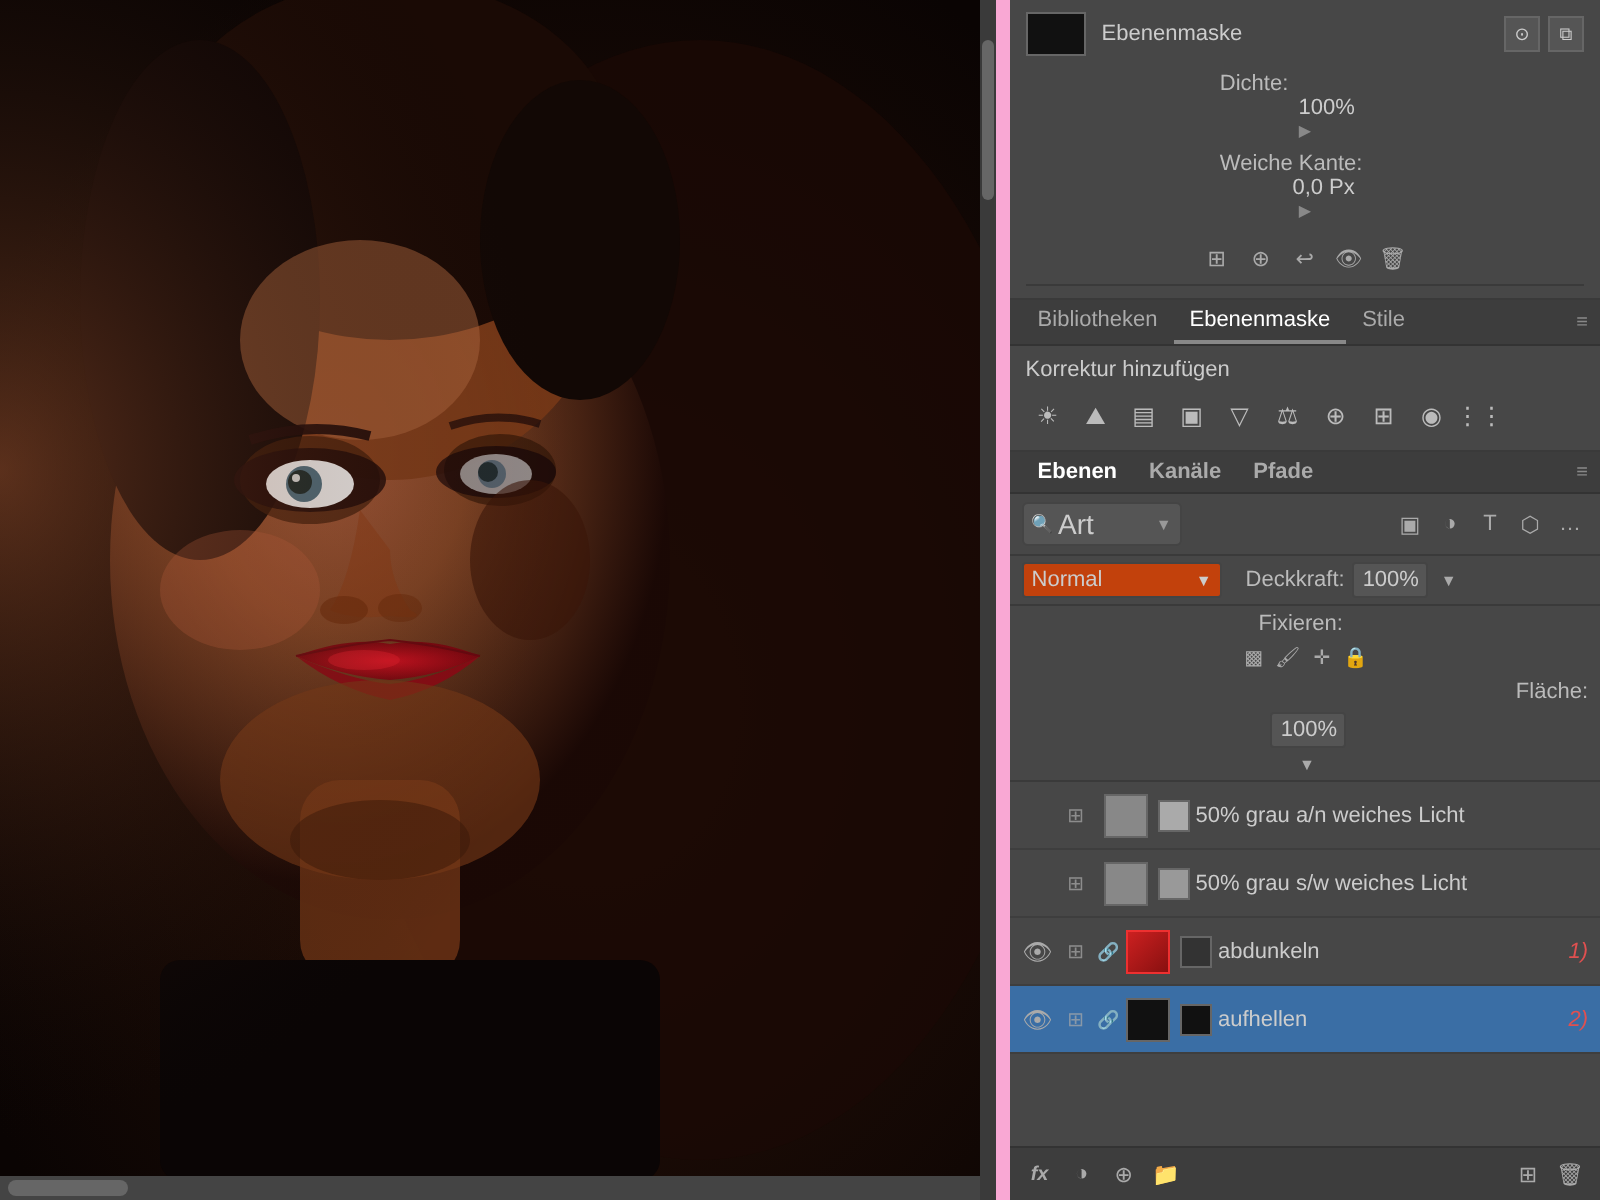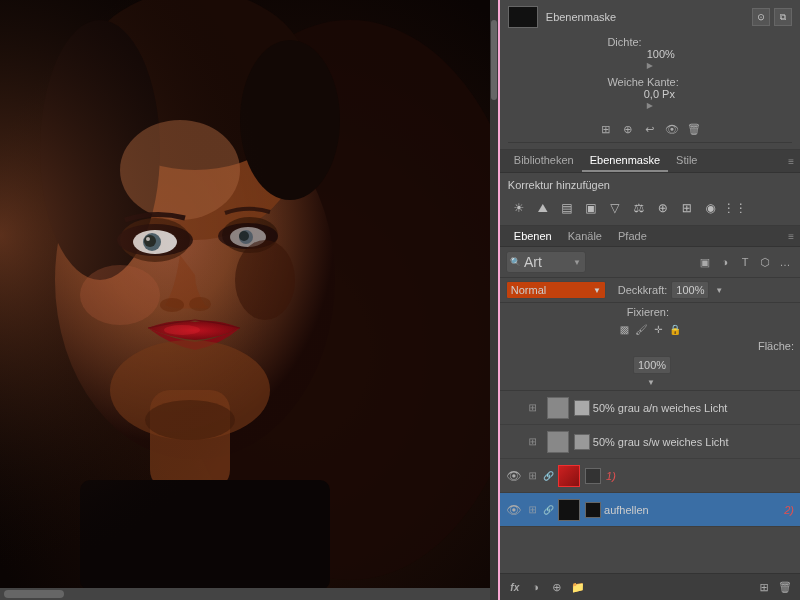--- a/index.html
+++ b/index.html
@@ -44,21 +44,21 @@
       margin-left: 4px;
     }
 
     
     .right-panel {
       width: 310px;
       height: 600px;
       background: #474747;
       display: flex;
       flex-direction: column;
-      border-left: 2px solid #f9a8d4;
+      border-left: 7px solid #f9a8d4;
       justify-content: flex-end;
     }
 
     
     .mask-section {
       background: #474747;
       padding: 6px 8px;
       border-bottom: 1px solid #3a3a3a;
     }
 
@@ -240,20 +240,21 @@
       border-bottom: 1px solid #333;
       padding: 0 6px;
       align-items: center;
     }
 
     .layers-tab {
       padding: 4px 8px;
       font-size: 11px;
       color: #aaa;
       cursor: pointer;
+      font-weight: bold;
     }
 
     .layers-tab.active {
       color: #fff;
     }
 
     .layers-tab-menu {
       margin-left: auto;
       color: #888;
       font-size: 10px;
@@ -728,20 +729,21 @@
         <div class="layer-thumb" style="background: rgb(136, 136, 136);"></div>
         <div class="layer-mask-thumb" style="background: rgb(153, 153, 153);"></div>
         <span class="layer-name">50% grau s/w weiches Licht</span>
       </div>
       <div class="layer-item">
         <div class="layer-vis-icon">👁</div>
         <div class="layer-group-icon" style="opacity: 0.7;">⊞</div>
         <span class="layer-chain-icon">🔗</span>
         <div class="layer-thumb" style="background: linear-gradient(135deg, rgb(204, 32, 32), rgb(136, 16, 16)); border: 1px solid rgb(238, 48, 48);"></div>
         <div class="layer-mask-thumb" style="background: rgb(51, 51, 51);"></div>
+        <span class="layer-name">abdunkeln</span>
         <span class="layer-number-badge">1)</span>
       </div>
       <div class="layer-item selected">
         <div class="layer-vis-icon">👁</div>
         <div class="layer-group-icon" style="opacity: 0.7;">⊞</div>
         <span class="layer-chain-icon">🔗</span>
         <div class="layer-thumb" style="background: rgb(17, 17, 17);"></div>
         <div class="layer-mask-thumb" style="background: rgb(17, 17, 17);"></div>
         <span class="layer-name">aufhellen</span>
         <span class="layer-number-badge">2)</span>

